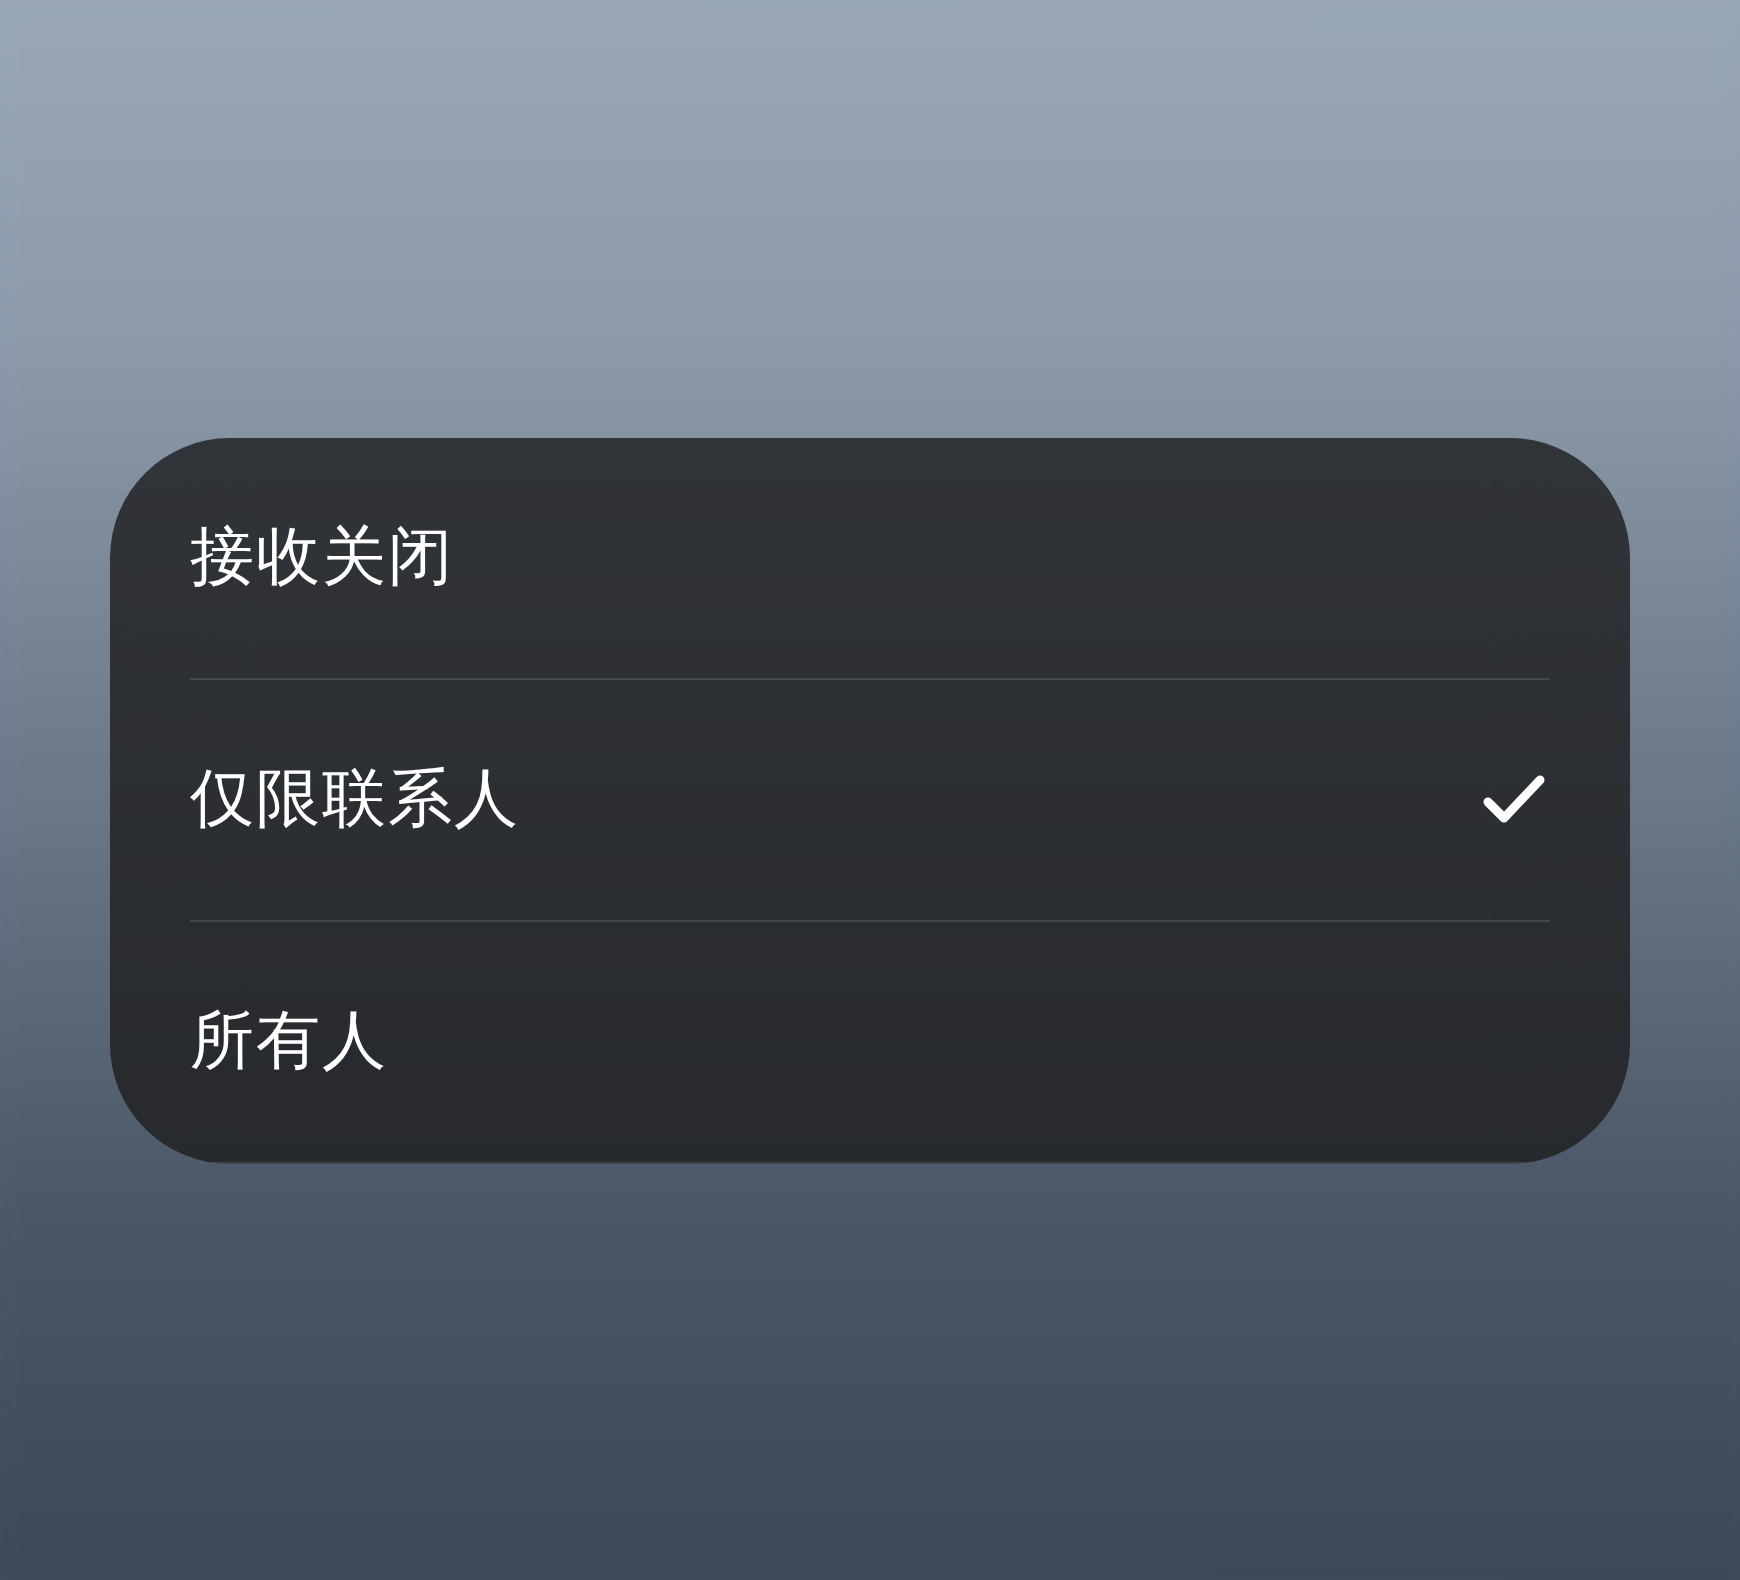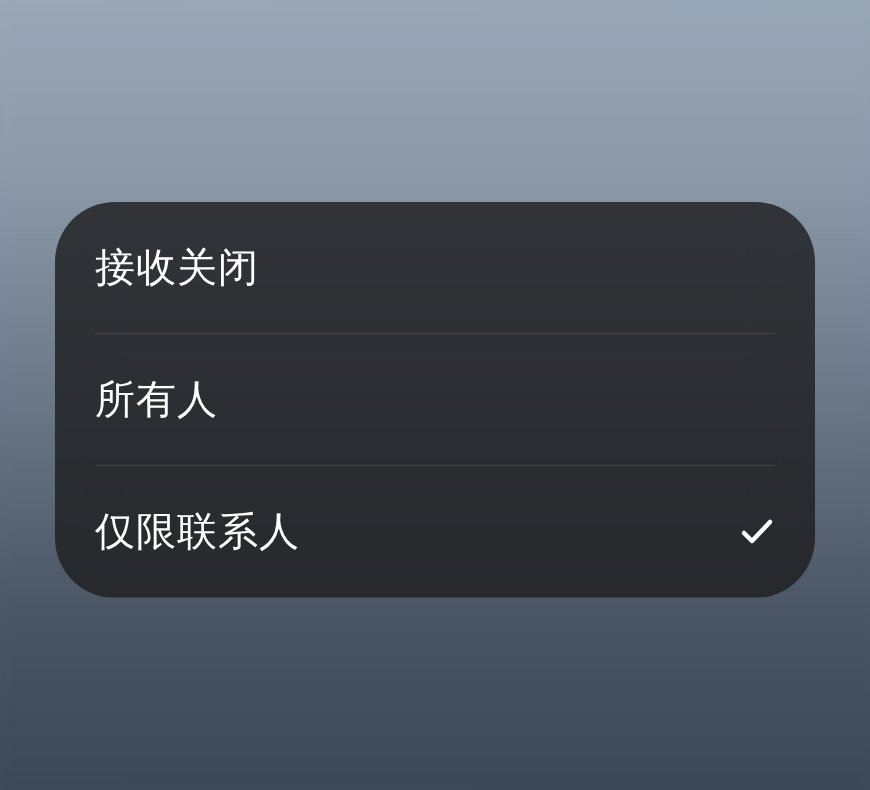--- a/index.html
+++ b/index.html
@@ -67,21 +67,21 @@
       display: flex;
       align-items: center;
       justify-content: space-between;
       padding: 38px 0;
       border-bottom: 1px solid rgba(255, 255, 255, 0.12);
       cursor: pointer;
     }
     
     .option-label {
       color: #ffffff;
-      font-size: 40px;
+      font-size: 32px;
       font-weight: 400;
       letter-spacing: 1px;
     }
     
     .checkmark {
       width: 36px;
       height: 36px;
       color: #ffffff;
     }
     
@@ -102,32 +102,32 @@
     <div class="option">
       <span class="option-label">接收关闭</span>
       <span class="checkmark hidden">
         <svg viewBox="0 0 36 36" fill="none" stroke="#ffffff" stroke-width="4" stroke-linecap="round" stroke-linejoin="round">
           <path d="M 5 19 L 13 27 L 31 8"></path>
         </svg>
       </span>
     </div>
 
     <div class="option">
-      <span class="option-label">所有人</span>
-      <span class="checkmark hidden">
-        <svg viewBox="0 0 36 36" fill="none" stroke="#ffffff" stroke-width="4" stroke-linecap="round" stroke-linejoin="round">
+      <span class="option-label">仅限联系人</span>
+      <span class="checkmark">
+        <svg viewBox="0 0 36 36" fill="none" stroke="#ffffff" stroke-width="4.5" stroke-linecap="round" stroke-linejoin="round">
           <path d="M 5 19 L 13 27 L 31 8"></path>
         </svg>
       </span>
     </div>
 
     <div class="option">
-      <span class="option-label">仅限联系人</span>
-      <span class="checkmark">
-        <svg viewBox="0 0 36 36" fill="none" stroke="#ffffff" stroke-width="4.5" stroke-linecap="round" stroke-linejoin="round">
+      <span class="option-label">所有人</span>
+      <span class="checkmark hidden">
+        <svg viewBox="0 0 36 36" fill="none" stroke="#ffffff" stroke-width="4" stroke-linecap="round" stroke-linejoin="round">
           <path d="M 5 19 L 13 27 L 31 8"></path>
         </svg>
       </span>
     </div>
 
   </div>
 
 </div>
 
 </body></html>

